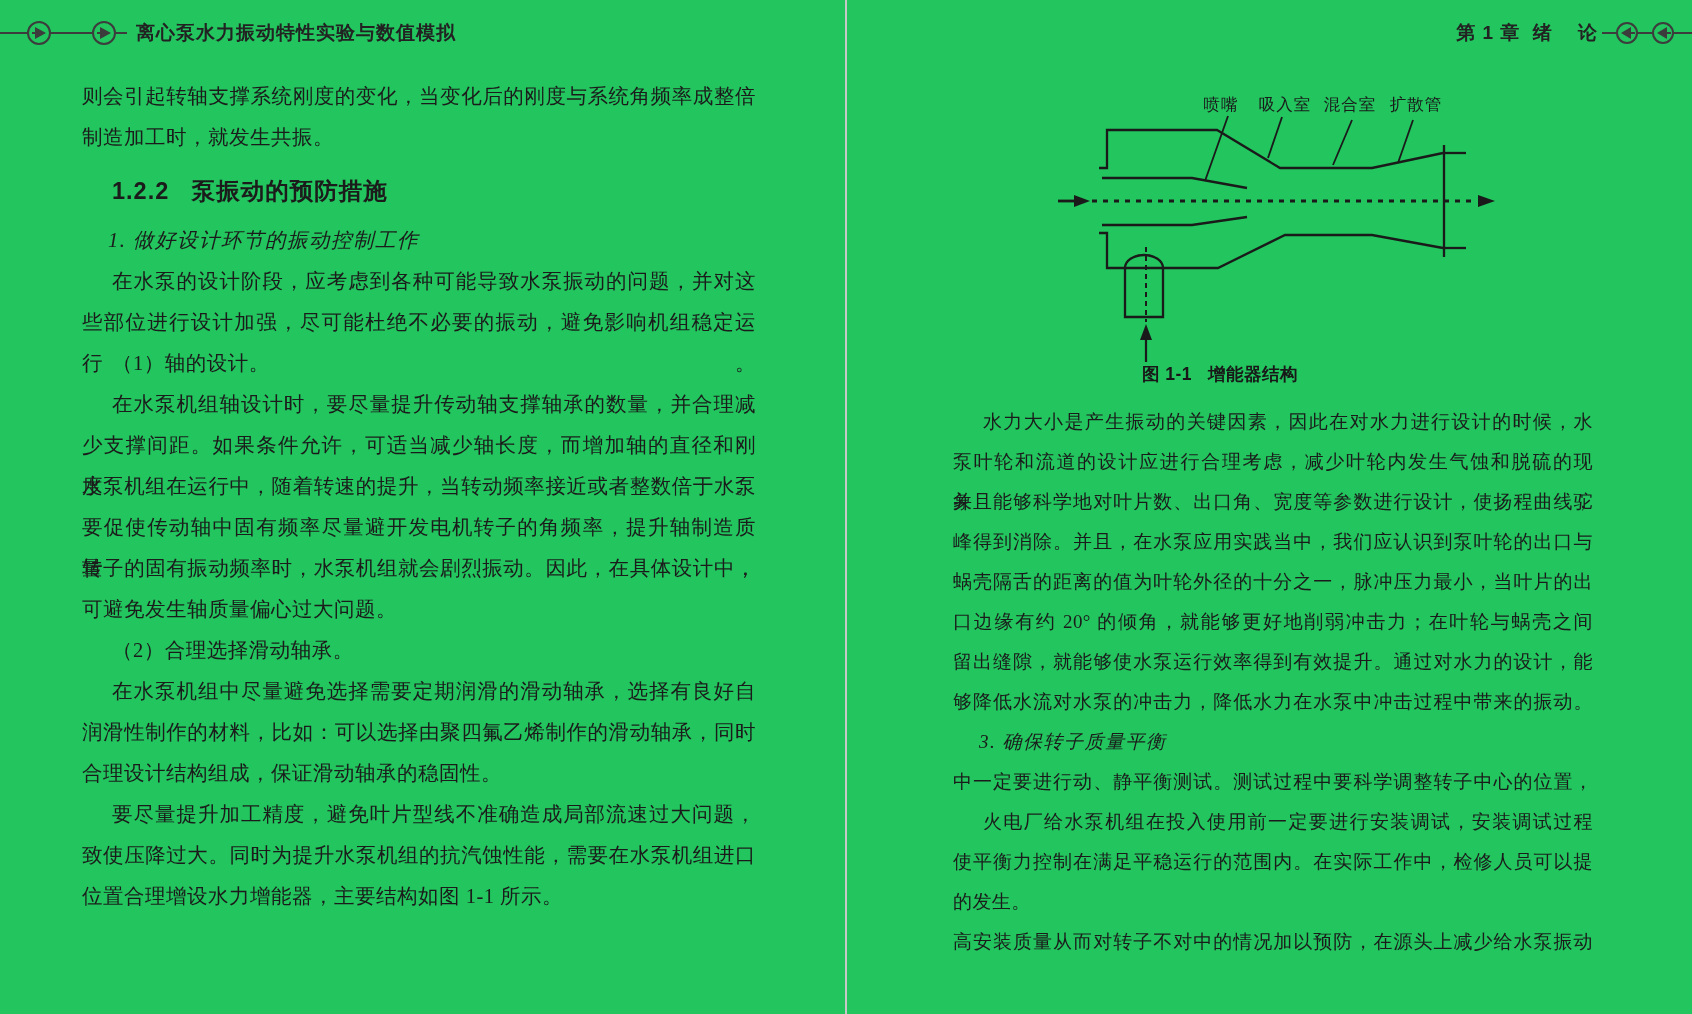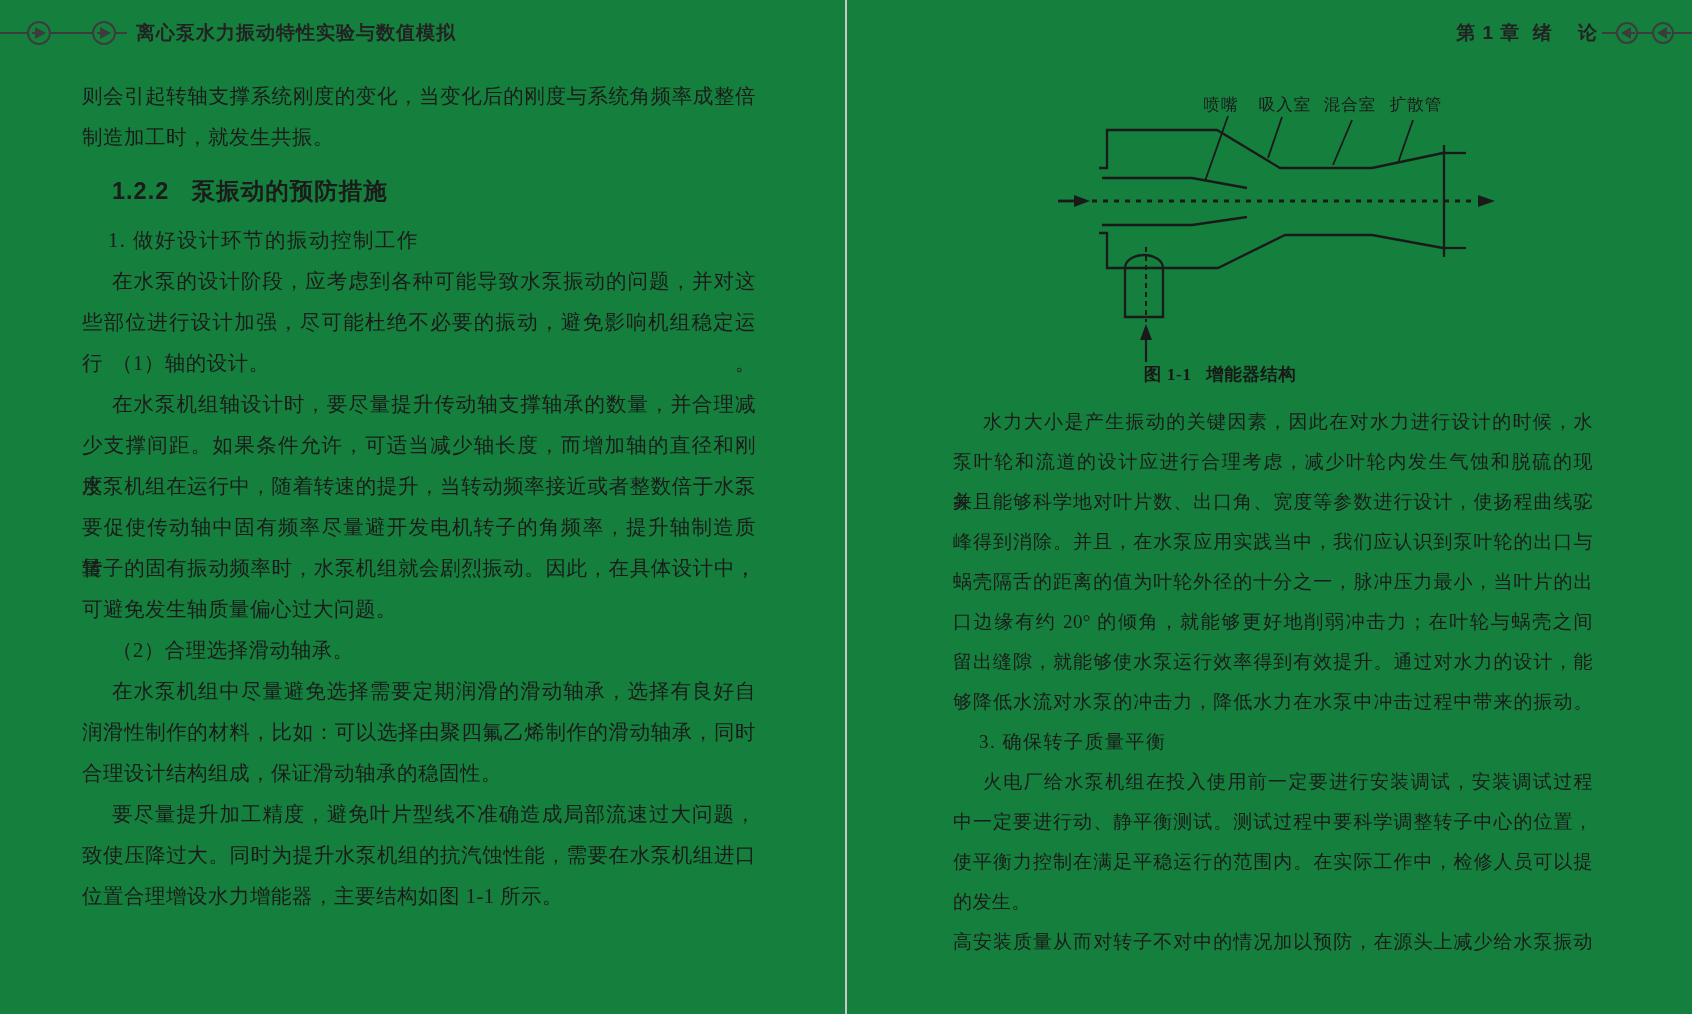--- a/index.html
+++ b/index.html
@@ -4,21 +4,21 @@
 <style>
   html,body{margin:0;padding:0;}
   body{
     width:1692px;height:1014px;
     background:#f2f2f0;
     font-family:"Liberation Serif","DejaVu Serif",serif;
     color:#1b1b1b;
     position:relative;
     overflow:hidden;
   }
-  .spread{position:absolute;inset:0;background:#15803d;}
+  .spread{position:absolute;inset:0;background:#22c55e;}
   .page-divider{position:absolute;top:0;bottom:0;width:2px;background:#c8c8c8;}
 
   
   .hdr{position:absolute;top:14px;height:38px;display:flex;align-items:center;}
   .hdr-left{left:0;}
   .hdr-right{right:0;}
   .hdr-title{
     font-family:"Liberation Sans","DejaVu Sans",sans-serif;
     font-weight:bold;font-size:19px;color:#222;
     white-space:pre;letter-spacing:1px;
@@ -27,37 +27,38 @@
 
   
   .col{position:absolute;}
   .col-left{left:82px;top:76px;width:674px;font-size:20.5px;letter-spacing:.5px;}
   .col-right{left:953px;top:402px;width:640px;font-size:19px;letter-spacing:.4px;}
   .row{height:41px;line-height:41px;white-space:nowrap;}
   .col-right .row{height:40px;line-height:40px;}
   .row.just{white-space:normal;text-align:justify;text-align-last:justify;text-justify:inter-character;}
   .row.indent{text-indent:30px;}
   .row.kai{
+    font-style:italic;
     letter-spacing:1.5px;
     text-indent:26px;
   }
   .row.h2{
     font-family:"Liberation Sans","DejaVu Sans",sans-serif;
     font-weight:bold;font-size:23.5px;
     height:50px;line-height:50px;
     margin:8px 0 4px 0;
     text-indent:30px;letter-spacing:1px;white-space:pre;
   }
 
   
   .figure-svg{position:absolute;left:1040px;top:78px;}
   .fig-caption{
     position:absolute;left:1040px;top:362px;width:360px;
     text-align:center;
-    font-family:Liberation Serif, serif;
+    font-family:Liberation Sans, sans-serif;
     font-weight:bold;font-size:17.5px;color:#181818;
     white-space:pre;letter-spacing:.5px;
   }
   .fig-label{
     font-family:"Liberation Serif","DejaVu Serif",serif;
     font-size:16.5px;fill:#1a1a1a;letter-spacing:1px;
   }
 </style>
 </head>
 <body>
@@ -172,20 +173,20 @@
   <div class="col col-right">
     <div class="row just indent">水力大小是产生振动的关键因素，因此在对水力进行设计的时候，水</div>
     <div class="row just">泵叶轮和流道的设计应进行合理考虑，减少叶轮内发生气蚀和脱硫的现象，</div>
     <div class="row just">并且能够科学地对叶片数、出口角、宽度等参数进行设计，使扬程曲线驼</div>
     <div class="row just">峰得到消除。并且，在水泵应用实践当中，我们应认识到泵叶轮的出口与</div>
     <div class="row just">蜗壳隔舌的距离的值为叶轮外径的十分之一，脉冲压力最小，当叶片的出</div>
     <div class="row just">口边缘有约 20° 的倾角，就能够更好地削弱冲击力；在叶轮与蜗壳之间</div>
     <div class="row just">留出缝隙，就能够使水泵运行效率得到有效提升。通过对水力的设计，能</div>
     <div class="row just">够降低水流对水泵的冲击力，降低水力在水泵中冲击过程中带来的振动。</div>
     <div class="row kai">3. 确保转子质量平衡</div>
+    <div class="row just">中一定要进行动、静平衡测试。测试过程中要科学调整转子中心的位置，</div>
     <div class="row just indent">火电厂给水泵机组在投入使用前一定要进行安装调试，安装调试过程</div>
-    <div class="row just">中一定要进行动、静平衡测试。测试过程中要科学调整转子中心的位置，</div>
     <div class="row just">使平衡力控制在满足平稳运行的范围内。在实际工作中，检修人员可以提</div>
     <div class="row">的发生。</div>
     <div class="row just">高安装质量从而对转子不对中的情况加以预防，在源头上减少给水泵振动</div>
   </div>
 
 </div>
 
 </body></html>

